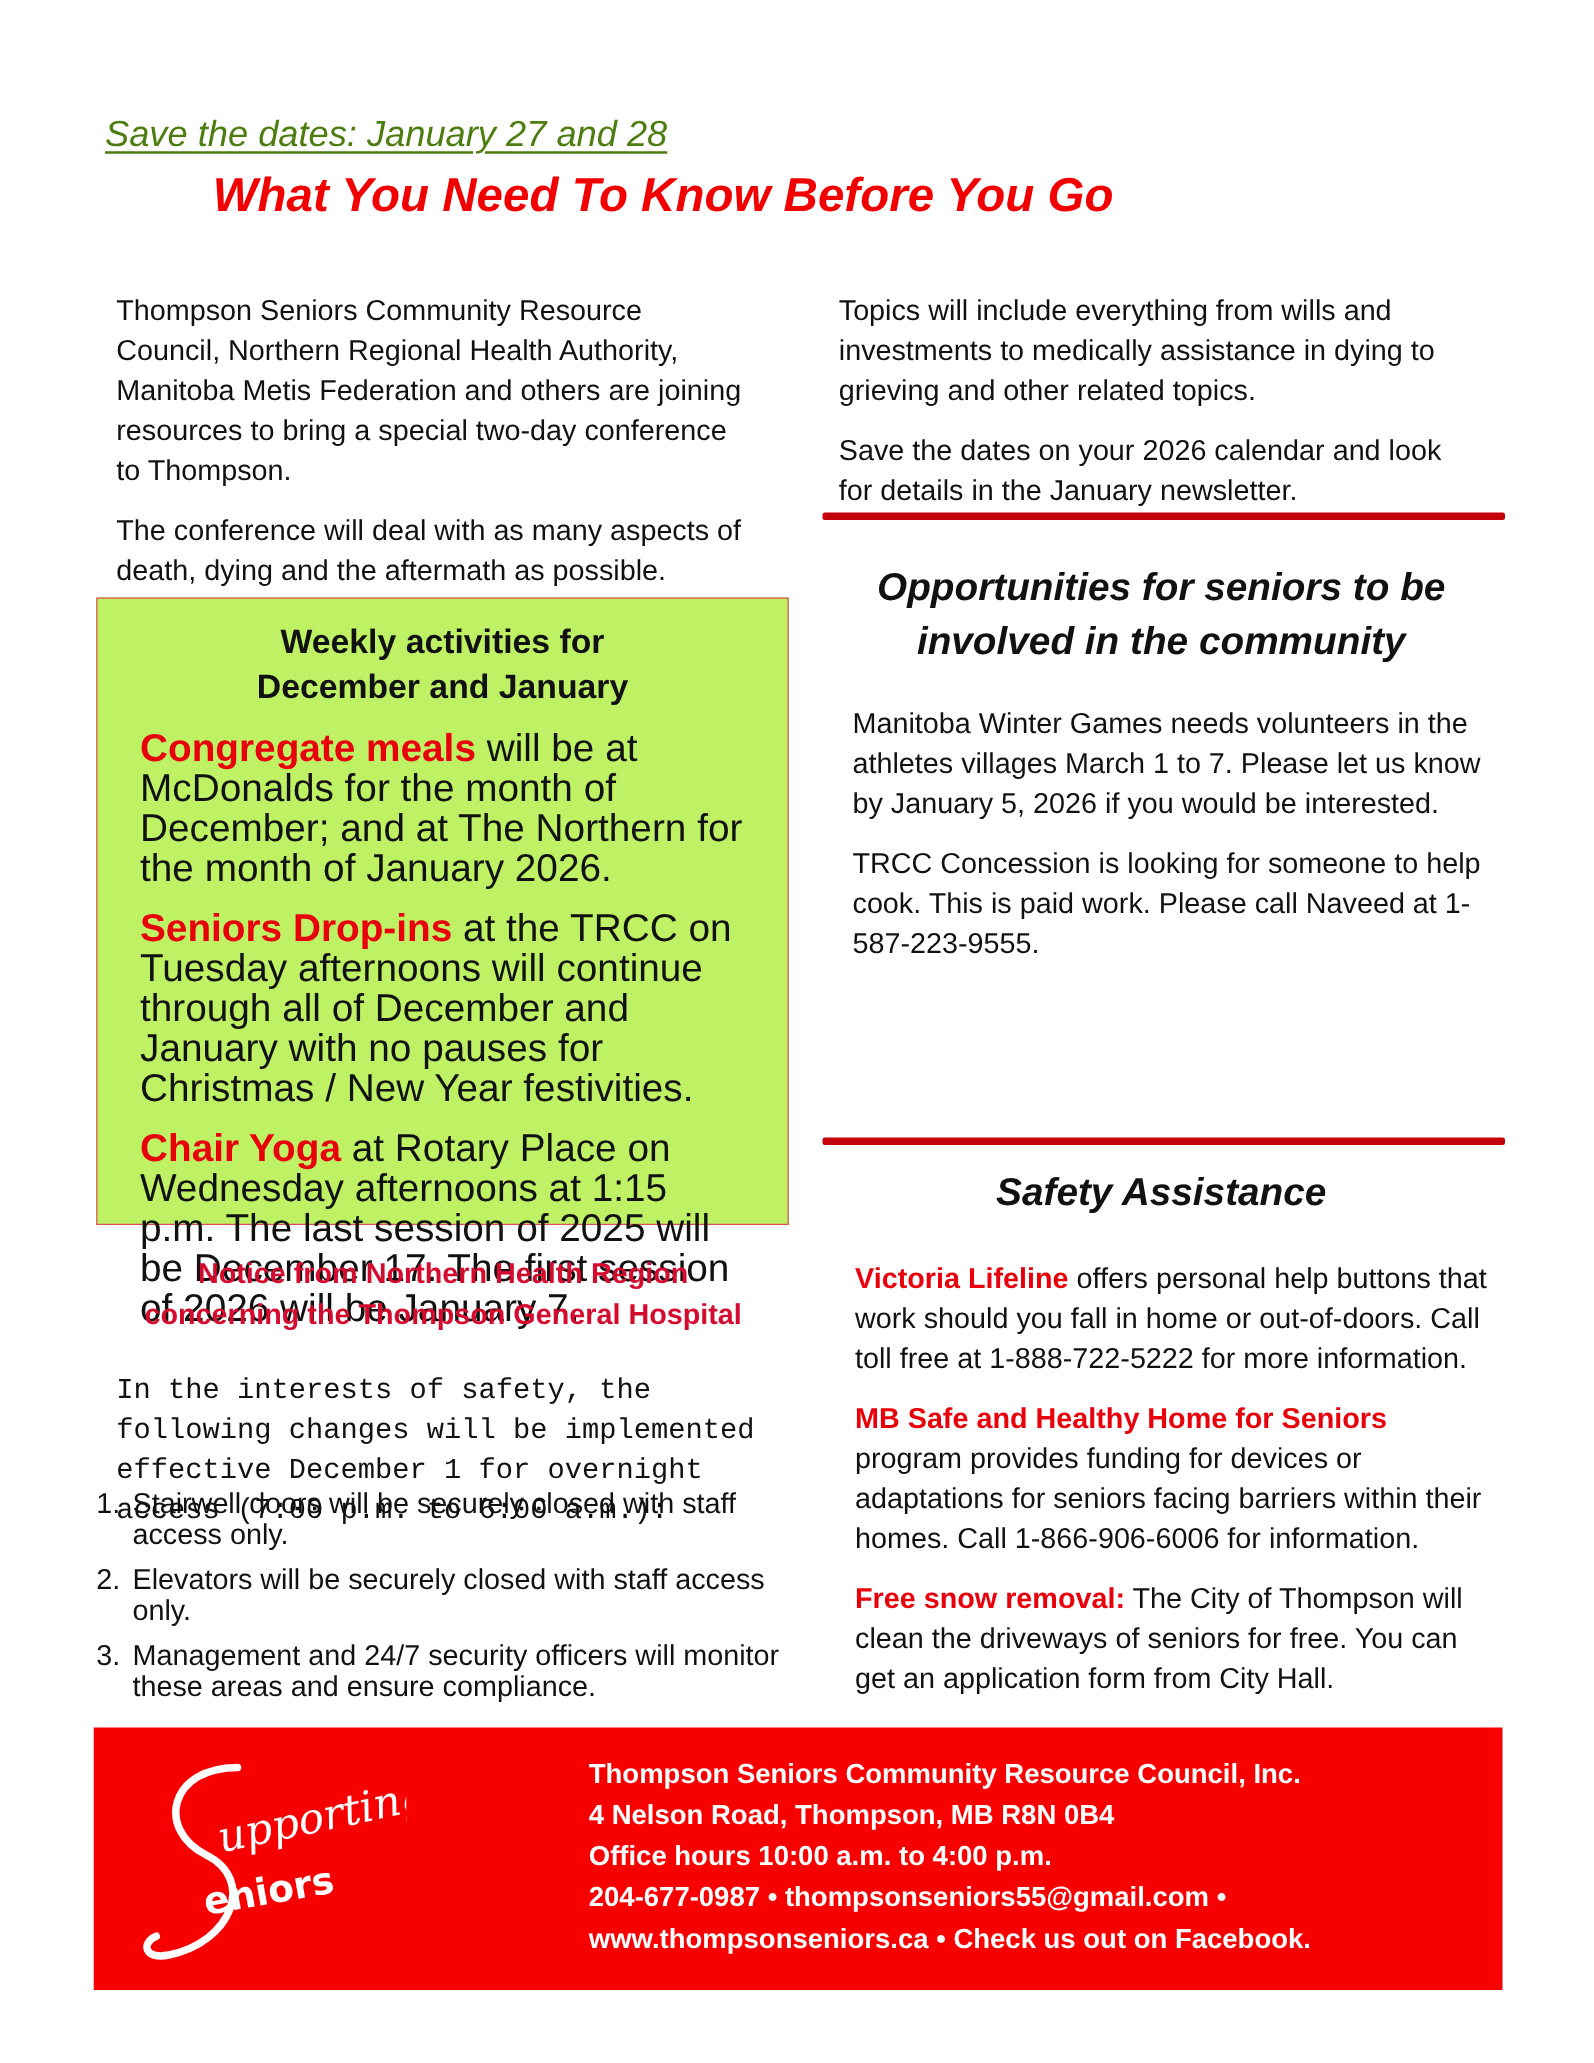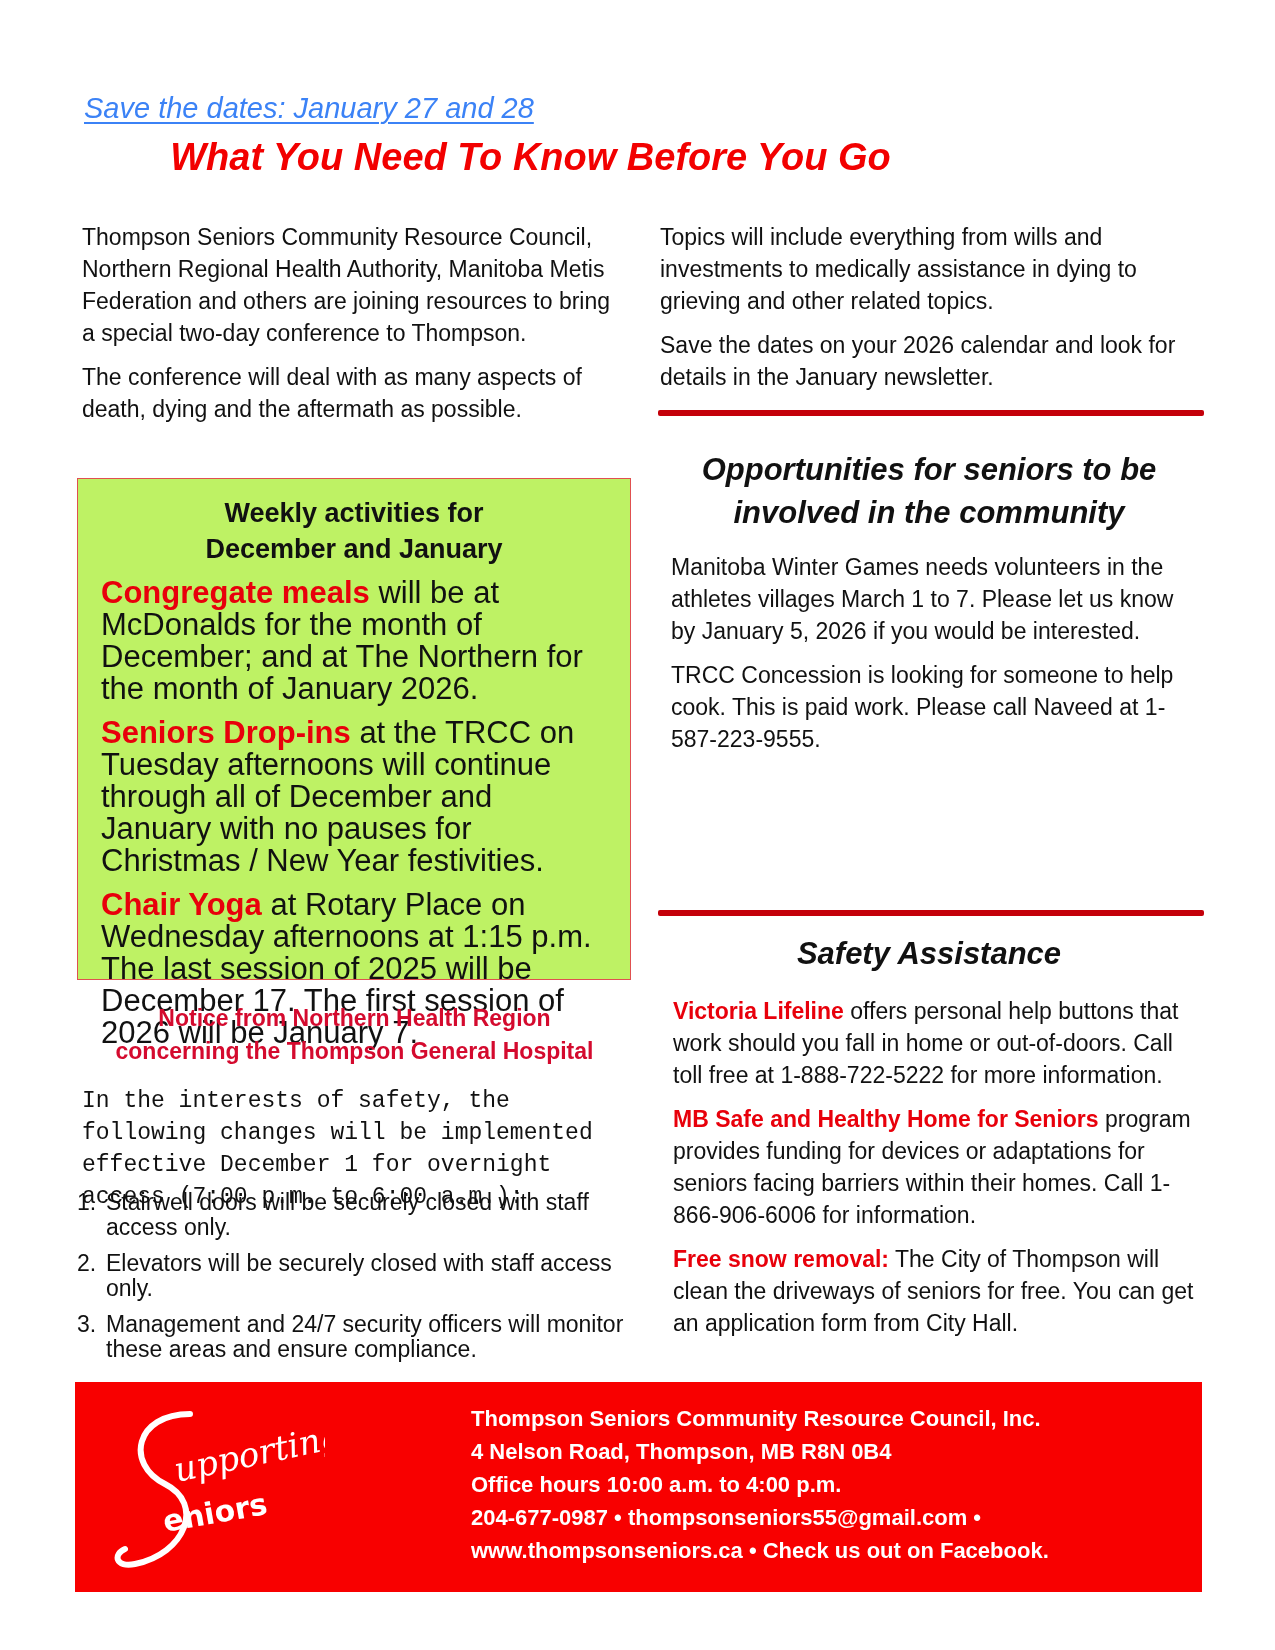--- a/index.html
+++ b/index.html
@@ -1,23 +1,23 @@
 <!DOCTYPE html>
 <html><head>
 <meta charset="utf-8">
 <style>
   html, body { margin: 0; padding: 0; background: #ffffff; }
   body { width: 1275px; height: 1650px; position: relative; overflow: hidden;
          font-family: "Liberation Sans", sans-serif; color: #111; }
   .abs { position: absolute; }
-  p { margin: 5px; }
+  p { margin: 16px; }
   .body-text { font-size: 23px; line-height: 32px; }
   .red { color: #e8000b; font-weight: bold; }
   .save-dates { left: 84px; top: 92px; font-size: 29px; font-style: italic;
-                color: #3b82f6; text-decoration: underline; text-decoration-thickness: 2px;
+                color: #4d7c0f; text-decoration: underline; text-decoration-thickness: 2px;
                 text-underline-offset: 4px; }
   .main-title { left: 0; width: 1061px; top: 136px; text-align: center;
                 font-size: 38px; font-weight: bold; font-style: italic; color: #f20000; }
   .col-left-intro { left: 77px; top: 216px; width: 540px; }
   .col-left-intro p + p { margin-top: 12px; }
   .col-right-intro { left: 655px; top: 216px; width: 530px; }
   .col-right-intro p + p { margin-top: 12px; }
   .divider { height: 6px; background: #c4000a; border-radius: 2px; }
   .div1 { left: 658px; top: 410px; width: 546px; }
   .div2 { left: 658px; top: 910px; width: 546px; }

